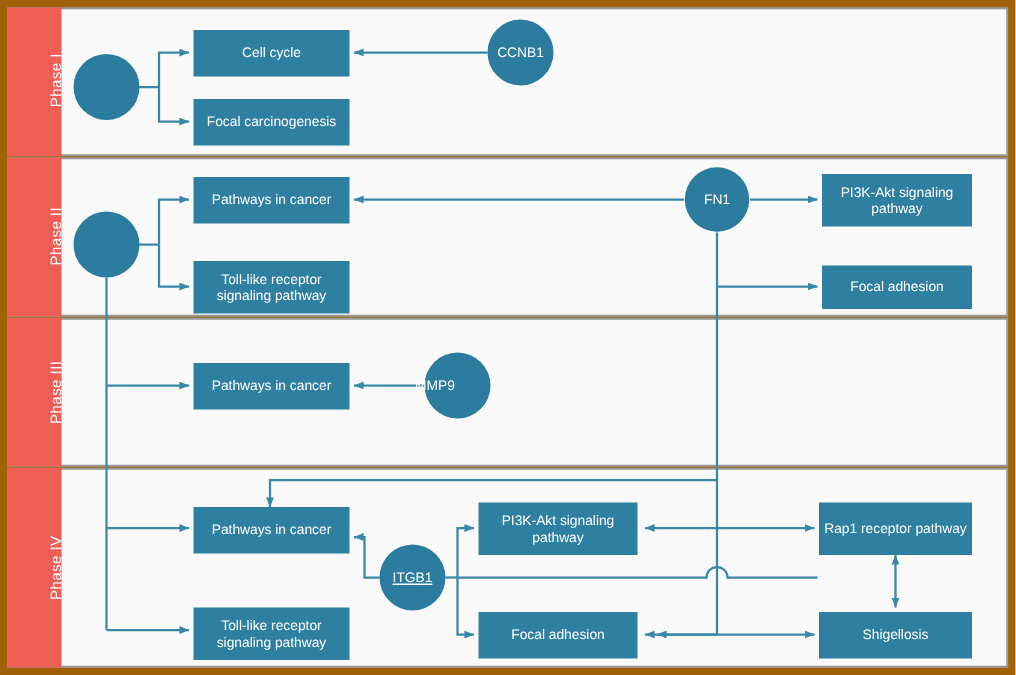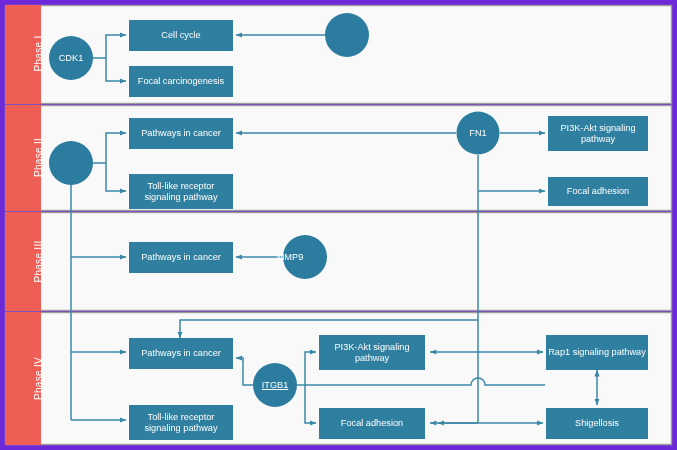--- a/index.html
+++ b/index.html
@@ -1,17 +1,17 @@
 <!DOCTYPE html>
 <html><head>
 <meta charset="utf-8">
 <style>
   html,body{margin:0;padding:0;background:#ffffff;}
   body{font-family:"Liberation Sans",sans-serif;}
-  #canvas{position:relative;width:677px;height:450px;background:#6d28d9;overflow:hidden;}
+  #canvas{position:relative;width:677px;height:450px;background:#a16207;overflow:hidden;}
   #diagram{position:absolute;left:0;top:0;width:677px;height:450px;}
   .node-label{
     position:absolute;
     color:#ffffff;
     display:flex;
     align-items:center;
     justify-content:center;
     text-align:center;
     line-height:1.18;
     pointer-events:none;
@@ -140,21 +140,21 @@
   <div class="node-label box-label" style="left:131px;top:174px;width:100px;height:35px;">Toll-like receptor signaling pathway</div>
   <div class="node-label box-label" style="left:550px;top:116px;width:96px;height:35px;">PI3K-Akt signaling pathway</div>
   <div class="node-label box-label" style="left:548px;top:177px;width:100px;height:29px;">Focal adhesion</div>
 
   <div class="node-label box-label" style="left:129px;top:242px;width:104px;height:31px;">Pathways in cancer</div>
 
   <div class="node-label box-label" style="left:129px;top:338px;width:104px;height:31px;">Pathways in cancer</div>
   <div class="node-label box-label" style="left:131px;top:405px;width:100px;height:35px;">Toll-like receptor signaling pathway</div>
   <div class="node-label box-label" style="left:321px;top:335px;width:102px;height:35px;">PI3K-Akt signaling pathway</div>
   <div class="node-label box-label" style="left:319px;top:408px;width:106px;height:31px;">Focal adhesion</div>
-  <div class="node-label box-label" style="left:548px;top:335px;width:98px;height:35px;">Rap1 signaling pathway</div>
+  <div class="node-label box-label" style="left:548px;top:335px;width:98px;height:35px;">Rap1 receptor pathway</div>
   <div class="node-label box-label" style="left:546px;top:408px;width:102px;height:31px;">Shigellosis</div>
 
-  <div class="node-label circle-label" style="left:49px;top:36px;width:44px;height:44px;">CDK1</div>
+  <div class="node-label circle-label" style="left:325px;top:13px;width:44px;height:44px;">CCNB1</div>
   <div class="node-label circle-label" style="left:456px;top:111px;width:44px;height:44px;">FN1</div>
   <div class="node-label circle-label" style="left:268px;top:235px;width:44px;height:44px;">MMP9</div>
   <div class="node-label circle-label" style="left:253px;top:363px;width:44px;height:44px;text-decoration:underline;">ITGB1</div>
 
 </div>
 
 </body></html>

